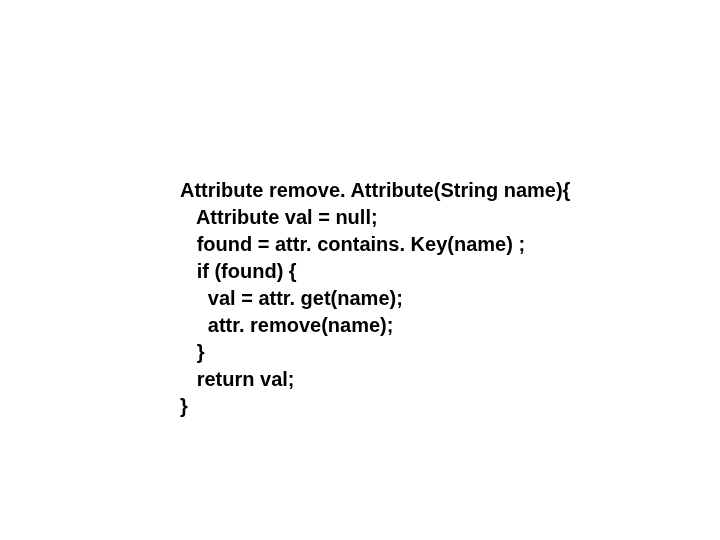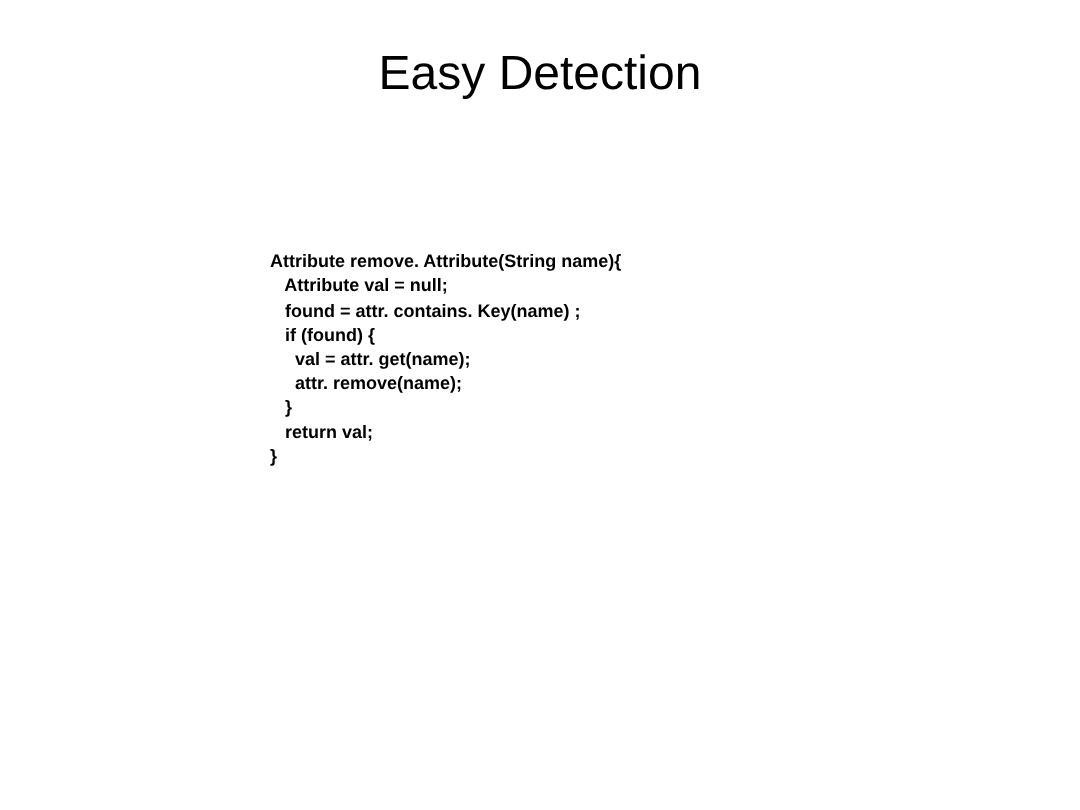--- a/index.html
+++ b/index.html
@@ -23,32 +23,31 @@
     left: 0;
     width: 100%;
     text-align: center;
     font-size: 32px;
     font-weight: 400;
   }
   .code-block {
     position: absolute;
     top: 150px;
     left: 180px;
-    font-size: 12px;
+    font-size: 20px;
     font-weight: 700;
     line-height: 1.35;
     white-space: pre;
     font-family: Arial, Helvetica, sans-serif;
   }
 </style>
 </head>
 <body>
 
 <div class="slide">
-  <div class="title">Easy Detection</div>
   <div class="code-block">
 <span>Attribute remove. Attribute(String name){</span>
 <span>   Attribute val = null;</span>
 <span>   found = attr. contains. Key(name) ;</span>
 <span>   if (found) {</span>
 <span>     val = attr. get(name);</span>
 <span>     attr. remove(name);</span>
 <span>   }</span>
 <span>   return val;</span>
 <span>}</span></div>

